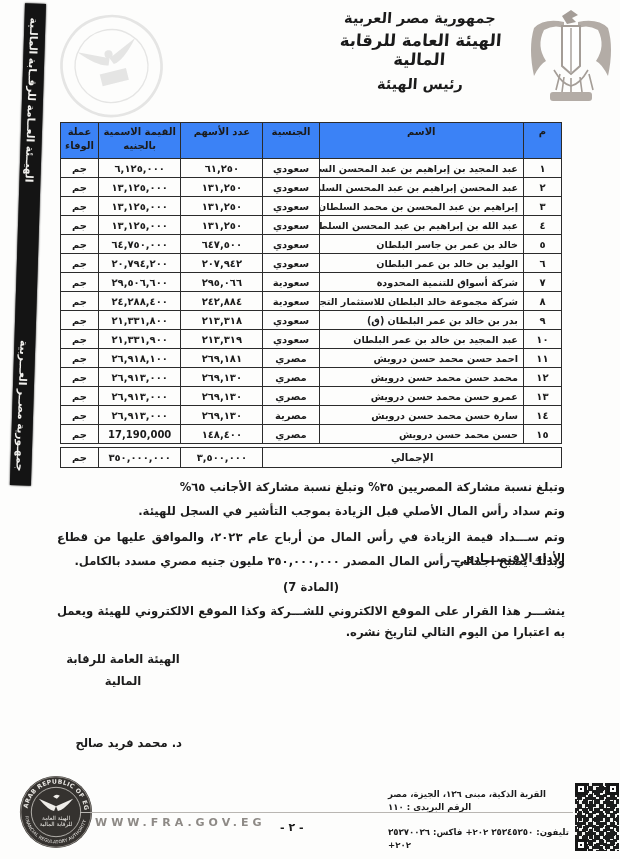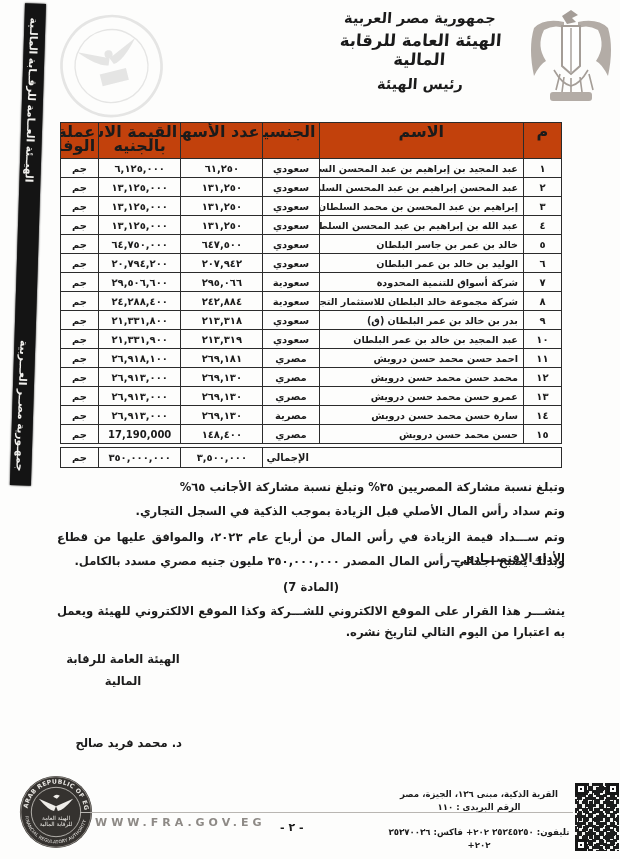--- a/index.html
+++ b/index.html
@@ -23,21 +23,21 @@
   
   .letterhead{position:absolute;left:318px;top:10px;width:204px;text-align:center;direction:rtl;}
   .letterhead .lh1{font-size:14.5px;font-weight:bold;transform:skewX(-4deg);}
   .letterhead .lh2{font-size:16.5px;font-weight:bold;margin-top:5px;transform:skewX(-4deg);}
   .letterhead .lh3{font-size:14.5px;font-weight:bold;margin-top:7px;transform:skewX(-4deg);}
 
   
   .tbl-wrap{position:absolute;left:60px;top:122px;width:502px;direction:rtl;}
   table{border-collapse:collapse;table-layout:fixed;width:502px;direction:rtl;}
   th,td{border:1px solid #2b2b2b;padding:0 3px;overflow:hidden;white-space:nowrap;}
-  thead th{background:#c2410c;font-size:16px;font-weight:bold;height:33px;
+  thead th{background:#3b82f6;font-size:10px;font-weight:bold;height:33px;
            vertical-align:top;padding-top:2px;line-height:14px;}
   tbody td{height:18px;font-size:10px;font-weight:bold;}
   td.c0,td.c2,td.c3,td.c4,td.c5{text-align:center;}
   td.c1{text-align:right;padding-right:5px;font-size:9.6px;}
   .total-tbl{margin-top:3px;}
   .total-tbl td{height:19px;font-size:10px;font-weight:bold;text-align:center;}
 
   
   .para{position:absolute;left:57px;width:508px;direction:rtl;text-align:right;
         font-size:11.6px;font-weight:bold;line-height:21px;}
@@ -47,21 +47,21 @@
   .sig{position:absolute;left:48px;top:648px;width:150px;text-align:center;direction:rtl;
        font-size:11.6px;font-weight:bold;line-height:22px;}
   .doctor{position:absolute;left:62px;top:736px;width:120px;text-align:right;direction:rtl;
        font-size:11.6px;font-weight:bold;}
 
   
   .f-line{position:absolute;left:80px;top:812px;width:493px;height:1px;background:#b9b6b2;}
   .f-web{position:absolute;left:95px;top:816px;font-size:11px;color:#8e8a86;letter-spacing:4px;
          font-weight:bold;}
   .f-page{position:absolute;left:280px;top:821px;font-size:11px;font-weight:bold;direction:rtl;}
-  .f-addr{position:absolute;left:388px;top:788px;width:182px;direction:rtl;text-align:center;
+  .f-addr{position:absolute;left:388px;top:788px;width:182px;direction:rtl;text-align:left;
           font-size:8.6px;font-weight:bold;line-height:13px;}
   .f-addr .row2{margin-top:12px;}
   .f-seal{position:absolute;left:18px;top:772px;}
   .qr{position:absolute;left:575px;top:783px;width:44px;height:68px;
       background:
         conic-gradient(#1c1c1c 25%,transparent 0 50%,#1c1c1c 0 75%,transparent 0) 0 0/7px 7px,
         conic-gradient(transparent 25%,#1c1c1c 0 50%,transparent 0 75%,#1c1c1c 0) 2px 3px/11px 9px,
         #f4f3f1;}
   .qr .fd{position:absolute;width:12px;height:12px;border:3px solid #161616;background:#fff;box-sizing:border-box;}
   .qr .fd::after{content:"";position:absolute;left:2px;top:2px;width:2px;height:2px;background:#161616;}
@@ -254,31 +254,31 @@
     </table>
     <table class="total-tbl">
       <colgroup>
           <col style="width:298px">
           <col style="width:82px">
           <col style="width:82px">
           <col style="width:38px">
         </colgroup>
       <tbody>
           <tr>
-        <td style="text-align:left;">الإجمالي</td>
+        <td style="text-align:center;">الإجمالي</td>
         <td>٣,٥٠٠,٠٠٠</td>
         <td>٣٥٠,٠٠٠,٠٠٠</td>
         <td>جم</td>
       </tr>
     </tbody>
       </table>
   </div>
 
   <div class="para" style="top:477px;">وتبلغ نسبة مشاركة المصريين ٣٥% وتبلغ نسبة مشاركة الأجانب ٦٥%</div>
-  <div class="para" style="top:501px;">وتم سداد رأس المال الأصلي قبل الزيادة بموجب الذكية في السجل التجاري.</div>
+  <div class="para" style="top:501px;">وتم سداد رأس المال الأصلي قبل الزيادة بموجب التأشير في السجل للهيئة.</div>
   <div class="para just" style="top:527px;">وتم ســـداد قيمة الزيادة في رأس المال من أرباح عام ٢٠٢٣، والموافق عليها من قطاع الأداء الاقتصـــادي ــ</div>
   <div class="para" style="top:551px;">وبذلك يصبح اجمالي رأس المال المصدر ٣٥٠,٠٠٠,٠٠٠ مليون جنيه مصري مسدد بالكامل.</div>
   <div class="para center" style="top:577px;">(المادة 7)</div>
   <div class="para just" style="top:601px;">ينشـــر هذا القرار على الموقع الالكتروني للشـــركة وكذا الموقع الالكتروني للهيئة ويعمل به اعتبارا من اليوم التالي لتاريخ نشره.</div>
 
   <div class="sig">
     <div>الهيئة العامة للرقابة المالية</div>
   </div>
   <div class="doctor">د. محمد فريد صالح</div>
 

